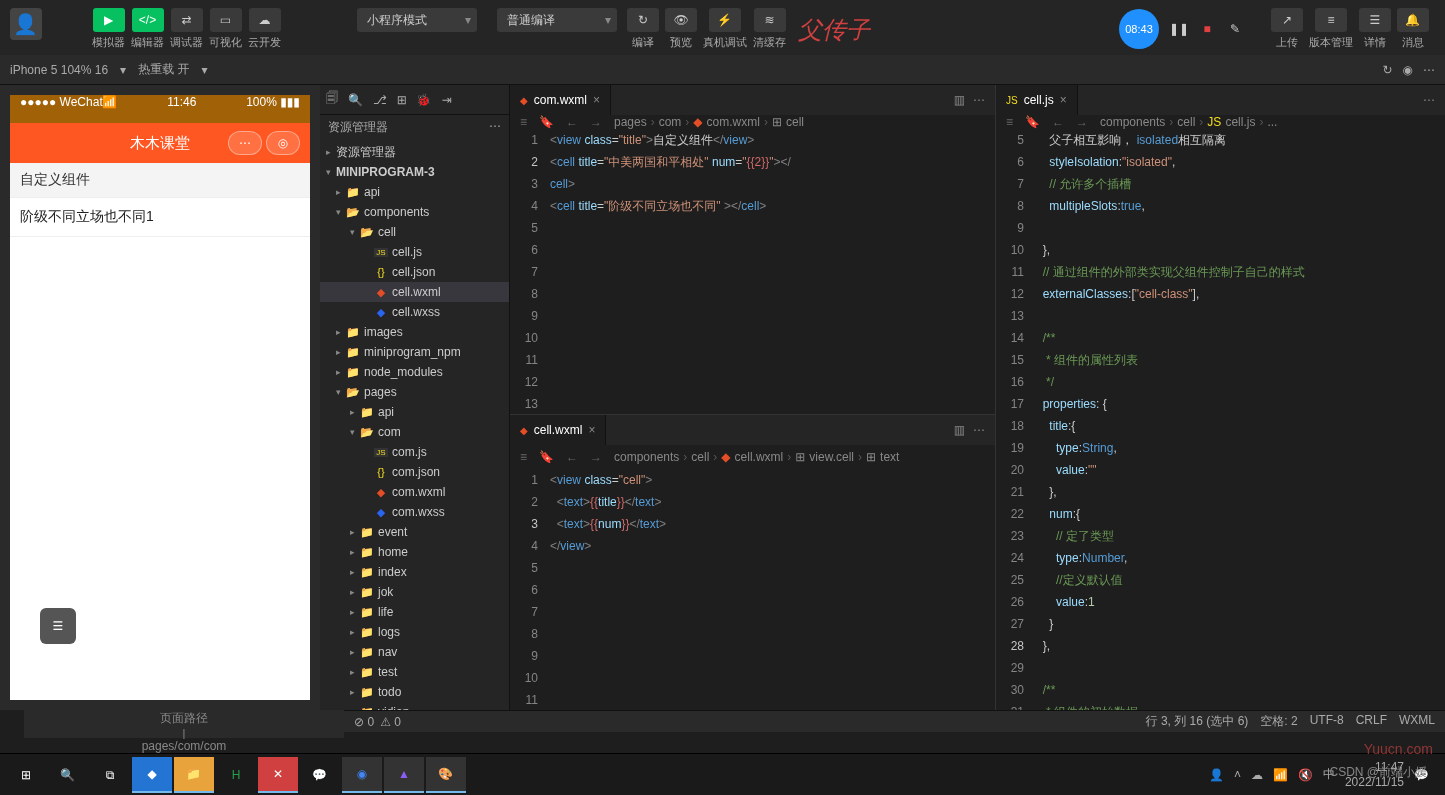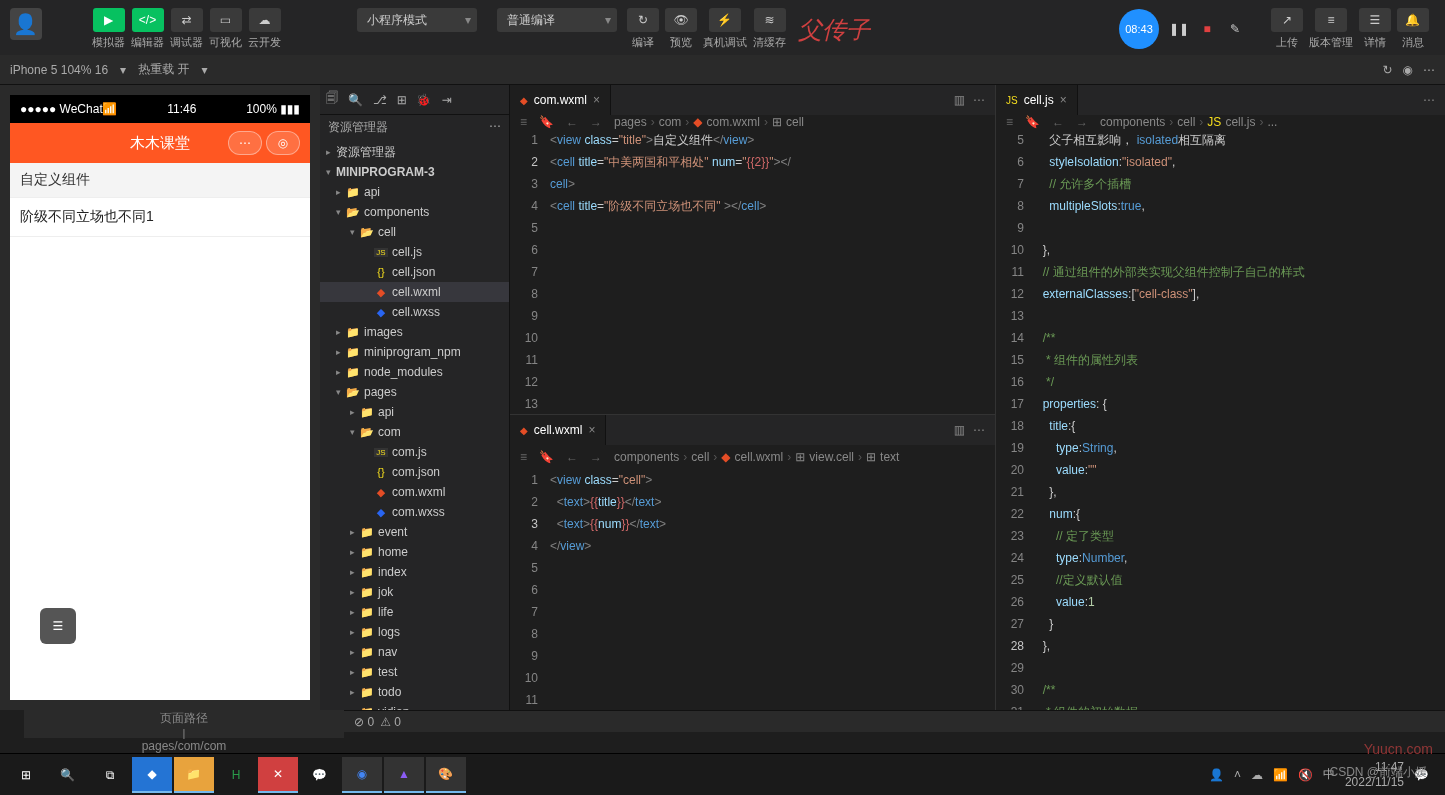--- a/index.html
+++ b/index.html
@@ -23,21 +23,21 @@
 .second-bar { height: 30px; background: #2a2a2a; display: flex; align-items: center; padding: 0 10px; font-size: 11px; color: #aaa; border-bottom: 1px solid #111; }
 .sb-item { margin-right: 12px; }
 .sb-right { margin-left: auto; display: flex; gap: 10px; }
 
 
 .main { display: flex; height: 625px; }
 
 
 .simulator { width: 320px; background: #2a2a2a; padding: 10px; display: flex; flex-direction: column; }
 .phone { background: #fff; flex: 1; display: flex; flex-direction: column; }
-.phone-status { background: #000000; color: #fff; height: 28px; display: flex; align-items: center; padding: 0 10px; font-size: 11px; }
+.phone-status { background: #a16207; color: #fff; height: 28px; display: flex; padding: 0 10px; font-size: 11px; }
 .phone-status .time { margin: 0 auto; }
 .phone-header { background: #ff5722; color: #fff; height: 40px; display: flex; align-items: center; justify-content: center; position: relative; }
 .phone-header-btns { position: absolute; right: 10px; display: flex; gap: 4px; }
 .pill-btn { width: 34px; height: 24px; background: rgba(255,255,255,0.15); border: 1px solid rgba(255,255,255,0.4); border-radius: 12px; display: flex; align-items: center; justify-content: center; }
 .phone-body { background: #fff; flex: 1; color: #333; }
 .list-section-title { background: #f4f4f4; padding: 8px 10px; font-size: 14px; color: #333; border-bottom: 1px solid #eee; }
 .list-item { padding: 10px; font-size: 14px; border-bottom: 1px solid #eee; color: #222; }
 .sim-footer { height: 28px; background: #2a2a2a; color: #888; font-size: 11px; display: flex; align-items: center; padding: 0 6px; flex-direction: column; }
 
 
@@ -569,20 +569,27 @@
   <span>页面路径</span>&nbsp;|&nbsp;
   <span>pages/com/com</span>
   <span style="margin-left:auto">⌖</span>&nbsp;
   <span>👁</span>&nbsp;
   <span>⋯</span>
 </div>
 
 <div class="status-bar" style="position:absolute;left:344px;right:0;top:710px">
   <span>⊘ <span>0</span></span>&nbsp;&nbsp;
   <span>⚠ <span>0</span></span>
+  <div class="status-right">
+    <span>行 3, 列 16 (选中 6)</span>
+    <span>空格: 2</span>
+    <span>UTF-8</span>
+    <span>CRLF</span>
+    <span>WXML</span>
+  </div>
 </div>
 
 <div class="taskbar" style="position:absolute;left:0;right:0;bottom:0">
   <div class="task-btn">⊞</div>
   <div class="task-btn">🔍</div>
   <div class="task-btn">⧉</div>
   <div class="task-btn active" style="background:#2474d4">◆</div>
   <div class="task-btn active" style="background:#e8a33d">📁</div>
   <div class="task-btn" style="color:#2a9d4a">H</div>
   <div class="task-btn active" style="background:#d04040">✕</div>

